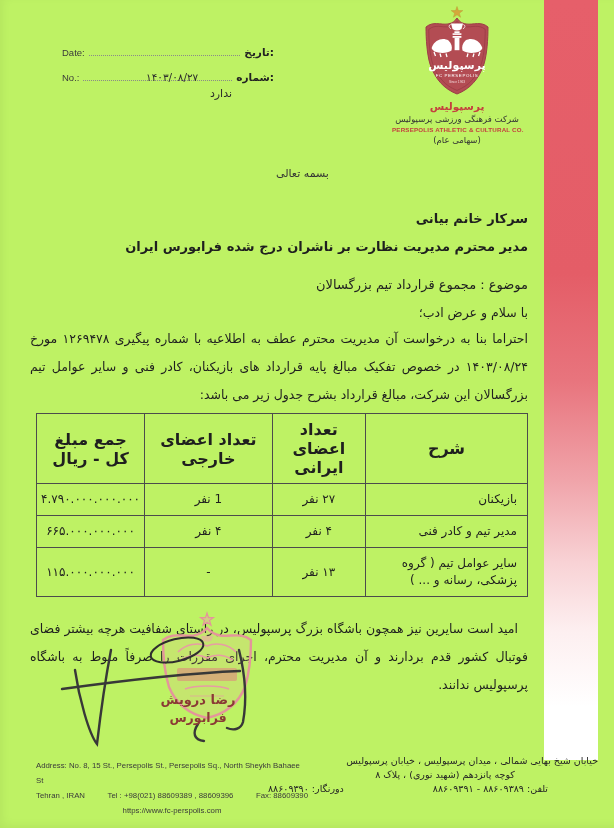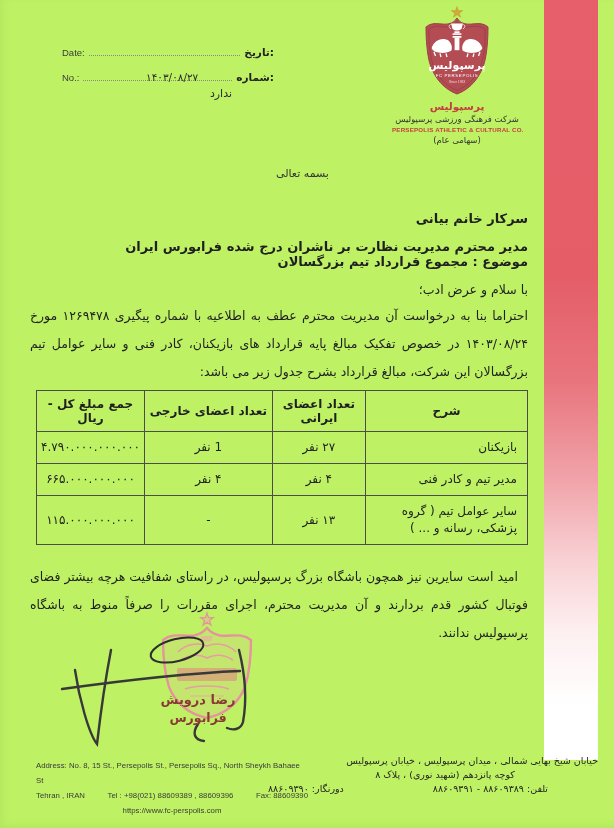--- a/index.html
+++ b/index.html
@@ -31,28 +31,28 @@
   .logo-block svg{display:block;margin:0 auto;}
   .logo-name{font-size:10.5px;font-weight:bold;color:#c4403e;margin-top:2px;}
   .logo-company{font-size:8.5px;color:#333;white-space:nowrap;margin-top:1px;}
   .logo-co-en{font-family:"Liberation Sans",sans-serif;font-size:6.2px;font-weight:bold;color:#c4403e;letter-spacing:.2px;white-space:nowrap;margin-top:1px;}
   .logo-type{font-size:8.5px;color:#333;margin-top:1px;}
   
   .besmeh{position:absolute;left:248px;top:167px;font-size:11px;color:#333;margin-left:28px;}
   .letter-body{position:absolute;left:30px;top:205px;width:498px;direction:rtl;text-align:right;}
   .recipient-name{font-size:13px;font-weight:bold;padding-top:6px;}
   .recipient-title{font-size:13px;font-weight:bold;margin-top:13px;}
-  .subject{font-size:13px;font-weight:bold;margin-top:0;}
+  .subject{font-size:13px;font-weight:normal;margin-top:23px;}
   .salutation{font-size:12.5px;margin-top:13px;}
   .body-par{font-size:12.5px;line-height:28px;text-align:justify;margin-top:5px;}
   .closing{font-size:12.5px;line-height:28px;text-align:justify;margin-top:18px;text-indent:10px;}
   
   table.contract{border-collapse:collapse;width:492px;margin-top:4px;table-layout:fixed;}
   table.contract th,table.contract td{border:1px solid #4c4c4c;font-weight:normal;}
-  table.contract th{font-size:12px;font-weight:bold;text-align:center;padding:6px 3px;}
+  table.contract th{font-size:16px;font-weight:bold;text-align:center;padding:6px 3px;}
   table.contract td{font-size:12px;text-align:center;padding:7px 4px;line-height:17px;}
   table.contract td.desc{text-align:right;padding-right:10px;}
   col.c-desc{width:33%;}col.c-ir{width:19%;}col.c-fr{width:26%;}col.c-sum{width:22%;}
   
   .stamp-block{position:absolute;left:50px;top:610px;width:300px;height:150px;}
   .stamp-block svg{position:absolute;left:0;top:0;}
   .sig-name{position:absolute;left:98px;top:82px;width:100px;text-align:center;
     font-size:13px;font-weight:bold;color:#8a3a35;direction:rtl;}
   .sig-title{position:absolute;left:98px;top:100px;width:100px;text-align:center;
     font-size:12.5px;font-weight:bold;color:#8a3a35;direction:rtl;}

